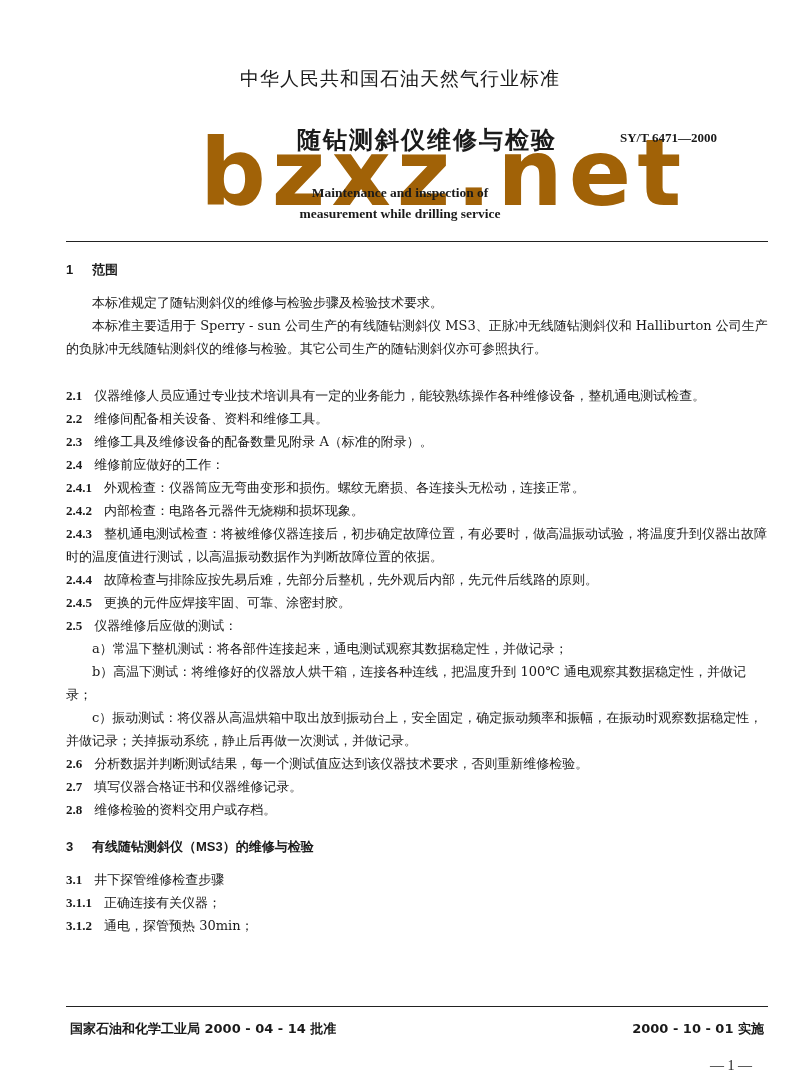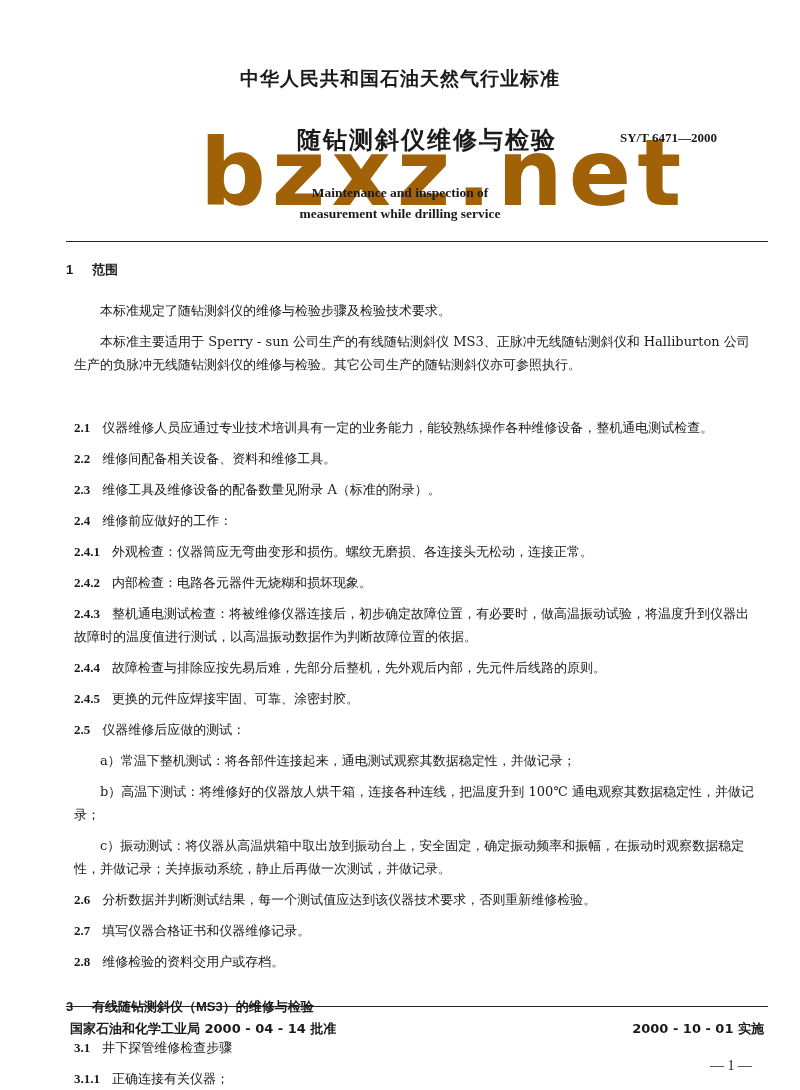--- a/index.html
+++ b/index.html
@@ -9,21 +9,21 @@
     color: #1a1a1a;
   }
   .watermark {
     position: absolute; left: 200px; top: 128px;
     font-family: "DejaVu Sans", "Liberation Sans", sans-serif;
     font-weight: bold; font-size: 92px; letter-spacing: 6px;
     color: #a16207; line-height: 1; z-index: 0; user-select: none;
   }
   .header-org {
     position: absolute; left: 0; width: 800px; top: 66px;
-    text-align: center; font-size: 19px; font-weight: bold; letter-spacing: 1px;
+    text-align: center; font-size: 19px; font-weight: normal; letter-spacing: 1px;
     font-family: "DejaVu Sans", sans-serif; z-index: 1;
   }
   .title-cn {
     position: absolute; left: 297px; top: 124px;
     font-size: 24px; font-weight: bold; letter-spacing: 2px;
     font-family: Liberation Sans, sans-serif; z-index: 1;
   }
   .std-code {
     position: absolute; left: 620px; top: 130px;
     font-size: 13px; font-weight: bold; font-family: "Liberation Serif", serif; z-index: 1;
@@ -36,21 +36,21 @@
   .rule-top {
     position: absolute; left: 66px; width: 702px; top: 241px; height: 0;
     border-top: 1.5px solid #222;
   }
   .content {
     position: absolute; left: 66px; width: 702px; top: 258px;
     font-size: 13px; line-height: 23px; z-index: 1;
   }
   .sec { font-weight: bold; font-family: Liberation Sans, sans-serif; font-size: 13px; margin: 0; }
   .sec .num { display: inline-block; width: 26px; }
-  p { margin: 8px; }
+  p { margin: 0; }
   .indent { text-indent: 26px; }
   .item .num { font-weight: bold; font-family: "Liberation Serif", serif; margin-right: 12px; }
   .gap { height: 14px; }
   .gap-s { height: 10px; }
   .rule-bottom {
     position: absolute; left: 66px; width: 702px; top: 1006px; height: 0;
     border-top: 1.5px solid #222;
   }
   .footer-left {
     position: absolute; left: 70px; top: 1020px;

